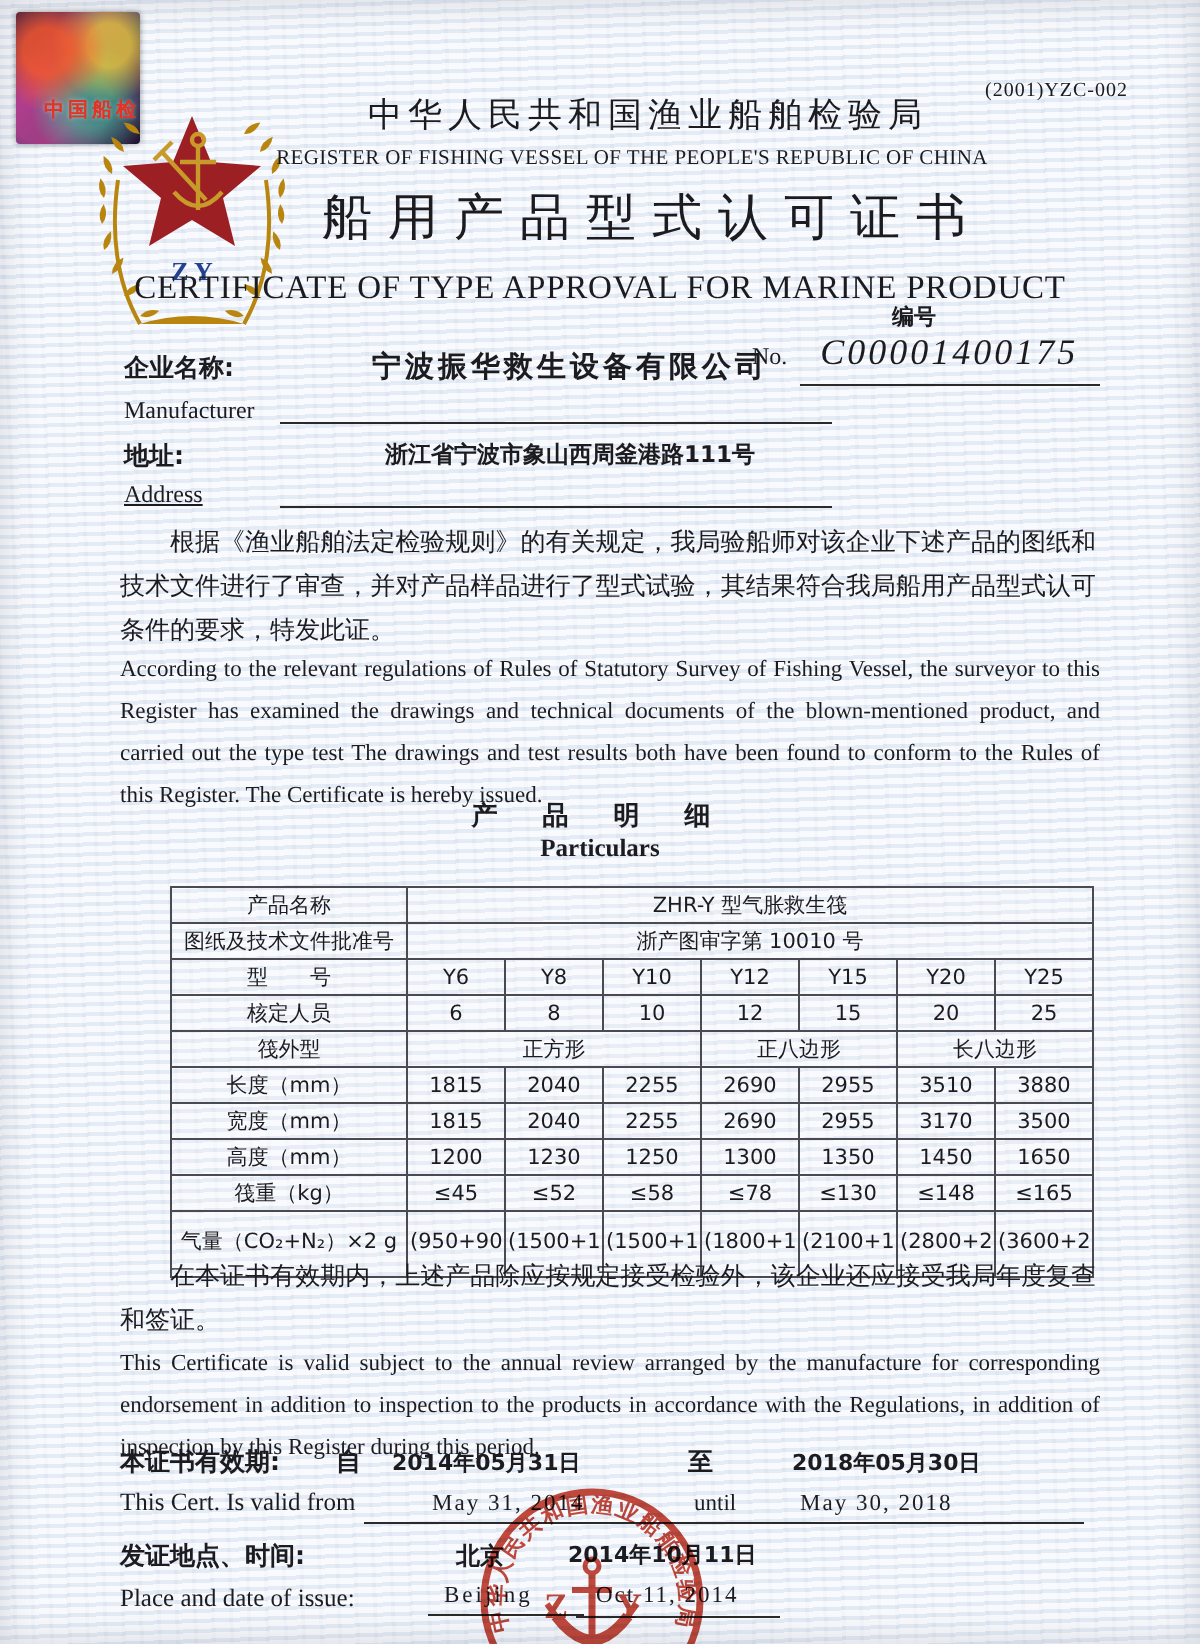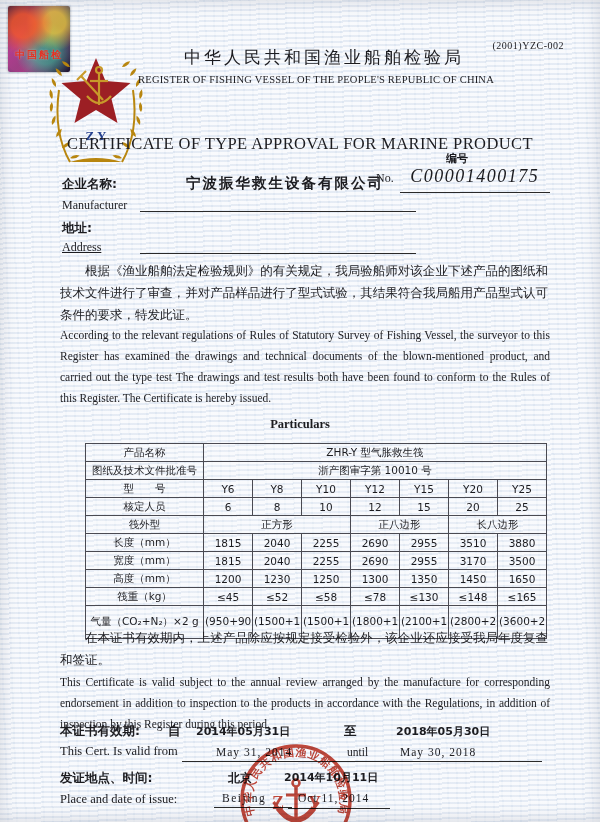--- a/index.html
+++ b/index.html
@@ -20,21 +20,21 @@
     left:8px; top:6px; width:62px; height:66px; border-radius:2px;
     background:
       radial-gradient(circle at 25% 30%, rgba(255,90,40,.8) 0 18%, transparent 45%),
       radial-gradient(circle at 75% 25%, rgba(255,210,60,.75) 0 16%, transparent 42%),
       radial-gradient(circle at 60% 70%, rgba(60,200,160,.6) 0 20%, transparent 50%),
       radial-gradient(circle at 20% 80%, rgba(240,70,160,.6) 0 18%, transparent 48%),
       linear-gradient(135deg,#2b1b3d 0%,#5c2d7e 30%,#27345c 55%,#4a1f52 80%,#1d1430 100%);
     box-shadow:0 0 3px rgba(0,0,0,.4);
   }
   .holo-text{
-    position:absolute; left:0; right:0; bottom:10px; text-align:center;
+    position:absolute; left:0; right:0; bottom:10px; text-align:right;
     font-size:10px; font-weight:bold; color:#e23325; letter-spacing:2px;
     text-shadow:0 0 2px rgba(255,255,255,.4);
   }
   .form-code{top:40px; right:36px; font-size:10px; letter-spacing:.5px;}
   
   .authority-cn{top:46px; left:0; right:0; text-align:center; font-size:17px; letter-spacing:3px; padding-left:48px;}
   .authority-en{top:74px; left:0; right:0; text-align:center; font-size:10.5px; letter-spacing:.2px; padding-left:32px;}
   .title-cn{top:92px; left:0; right:0; text-align:center; font-size:25px; letter-spacing:8px; padding-left:52px;}
   .title-en{top:134px; left:0; right:0; text-align:center; font-size:16.5px; letter-spacing:.4px;}
   
@@ -139,39 +139,42 @@
         <path d="M37,30 L46,21"></path>
       </g>
     </g>
     <text x="56" y="90" text-anchor="middle" font-size="13" font-weight="bold" fill="#24408e" font-family="Liberation Serif, DejaVu Serif, serif">Z Y</text>
   </svg>
 
   <div class="abs form-code serif">(2001)YZC-002</div>
 
   <div class="abs authority-cn">中华人民共和国渔业船舶检验局</div>
   <div class="abs authority-en serif">REGISTER OF FISHING VESSEL OF THE PEOPLE'S REPUBLIC OF CHINA</div>
+  <div class="abs title-cn">船用产品型式认可证书</div>
   <div class="abs title-en serif">CERTIFICATE OF TYPE APPROVAL FOR MARINE PRODUCT</div>
 
   <div class="abs no-cn">编号</div>
   <div class="abs no-row serif">
     <span>No.</span><span class="no-line">C00001400175</span>
   </div>
 
   <div class="abs mfr-cn f-label-cn">企业名称:</div>
   <div class="abs mfr-val">宁波振华救生设备有限公司</div>
   <div class="abs mfr-en f-label-en serif">Manufacturer</div>
   <div class="abs mfr-line"></div>
 
   <div class="abs addr-cn f-label-cn">地址:</div>
+  <div class="abs addr-val">浙江省宁波市象山西周釜港路111号</div>
   <div class="abs addr-en f-label-en serif">Address</div>
   <div class="abs addr-line"></div>
 
   <div class="abs para-cn p1">根据《渔业船舶法定检验规则》的有关规定，我局验船师对该企业下述产品的图纸和技术文件进行了审查，并对产品样品进行了型式试验，其结果符合我局船用产品型式认可条件的要求，特发此证。</div>
   <div class="abs para-en p2 serif">According to the relevant regulations of Rules of Statutory Survey of Fishing Vessel, the surveyor to this Register has examined the drawings and technical documents of the blown-mentioned product, and carried out the type test The drawings and test results both have been found to conform to the Rules of this Register. The Certificate is hereby issued.</div>
 
+  <div class="abs particulars-cn">产 品 明 细</div>
   <div class="abs particulars-en serif">Particulars</div>
 
   <div class="abs ptable">
     <table>
       <colgroup>
           <col style="width:118px">
           <col>
           <col>
           <col>
           <col>

